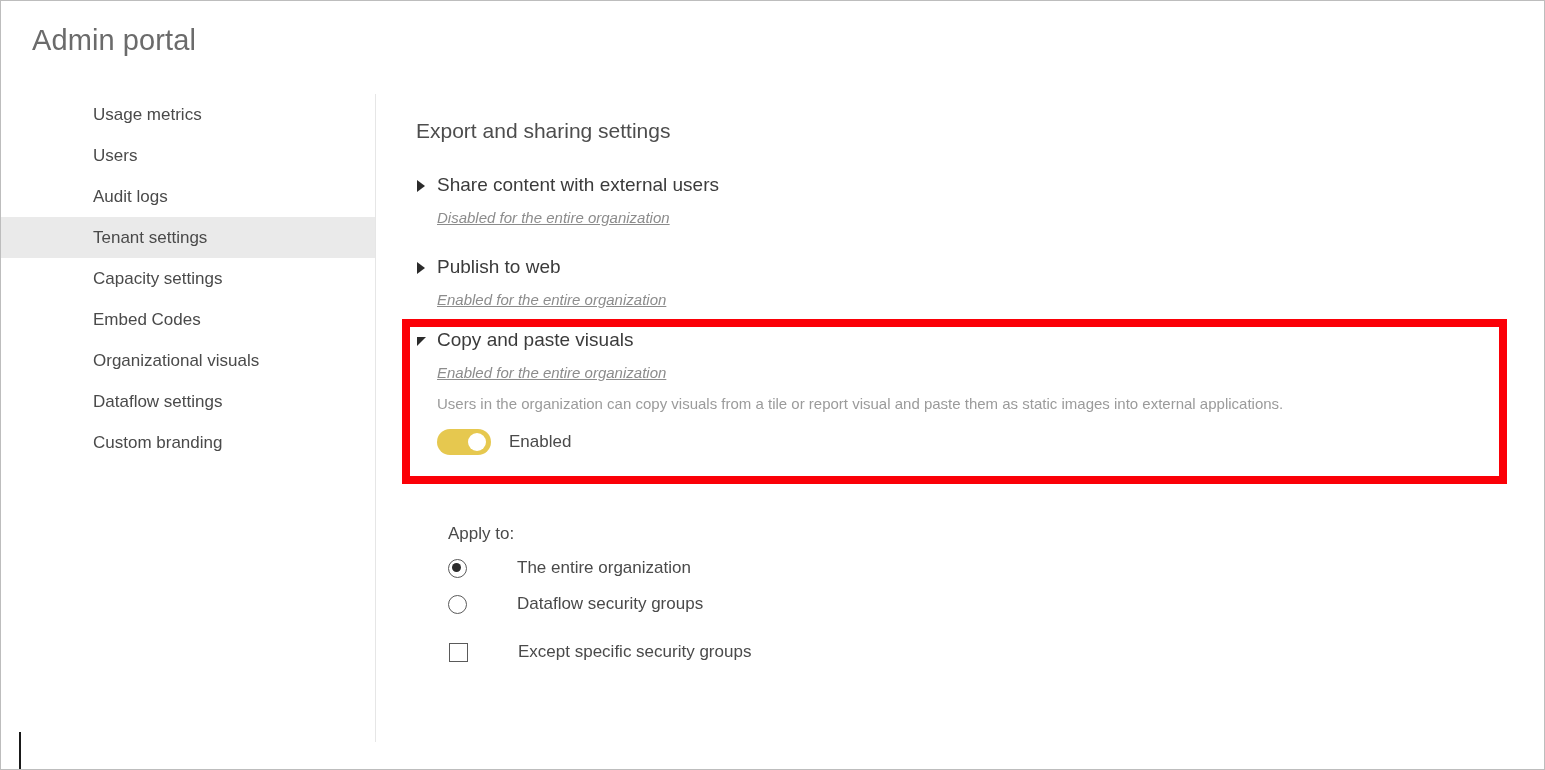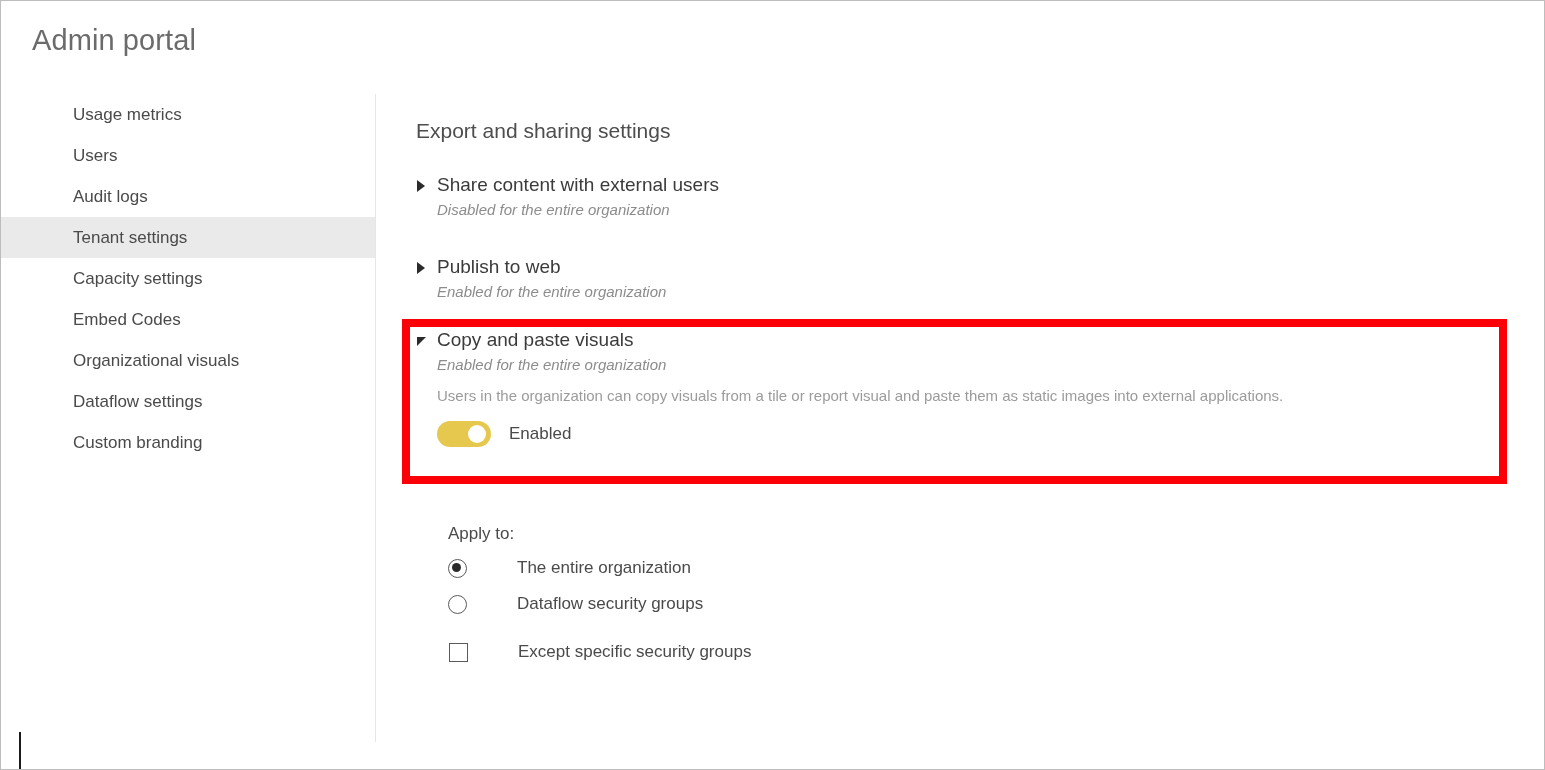--- a/index.html
+++ b/index.html
@@ -42,21 +42,21 @@
     width: 375px;
     height: 648px;
     border-right: 1px solid #e6e6e6;
     box-sizing: border-box;
   }
   .nav-item {
     position: relative;
     height: 41px;
     display: flex;
     align-items: center;
-    padding-left: 72px;
+    padding-left: 92px;
     font-size: 17px;
     color: #4a4a4a;
     cursor: pointer;
     box-sizing: border-box;
     white-space: nowrap;
   }
   .nav-item.selected {
     background: #eaeaea;
   }
 
@@ -96,23 +96,24 @@
     font-size: 19px;
     color: #3b3b3b;
     line-height: 26px;
     white-space: nowrap;
   }
   .setting-status {
     font-size: 15px;
     font-style: italic;
     color: #8c8c8c;
     line-height: 22px;
-    margin-top: 1px;
+    margin-top: 9px;
     margin-left: 21px;
     white-space: nowrap;
+    text-decoration: underline;
   }
   .setting-desc {
     font-size: 15px;
     color: #9b9b9b;
     line-height: 22px;
     margin-top: 9px;
     margin-left: 21px;
     white-space: nowrap;
   }
 

